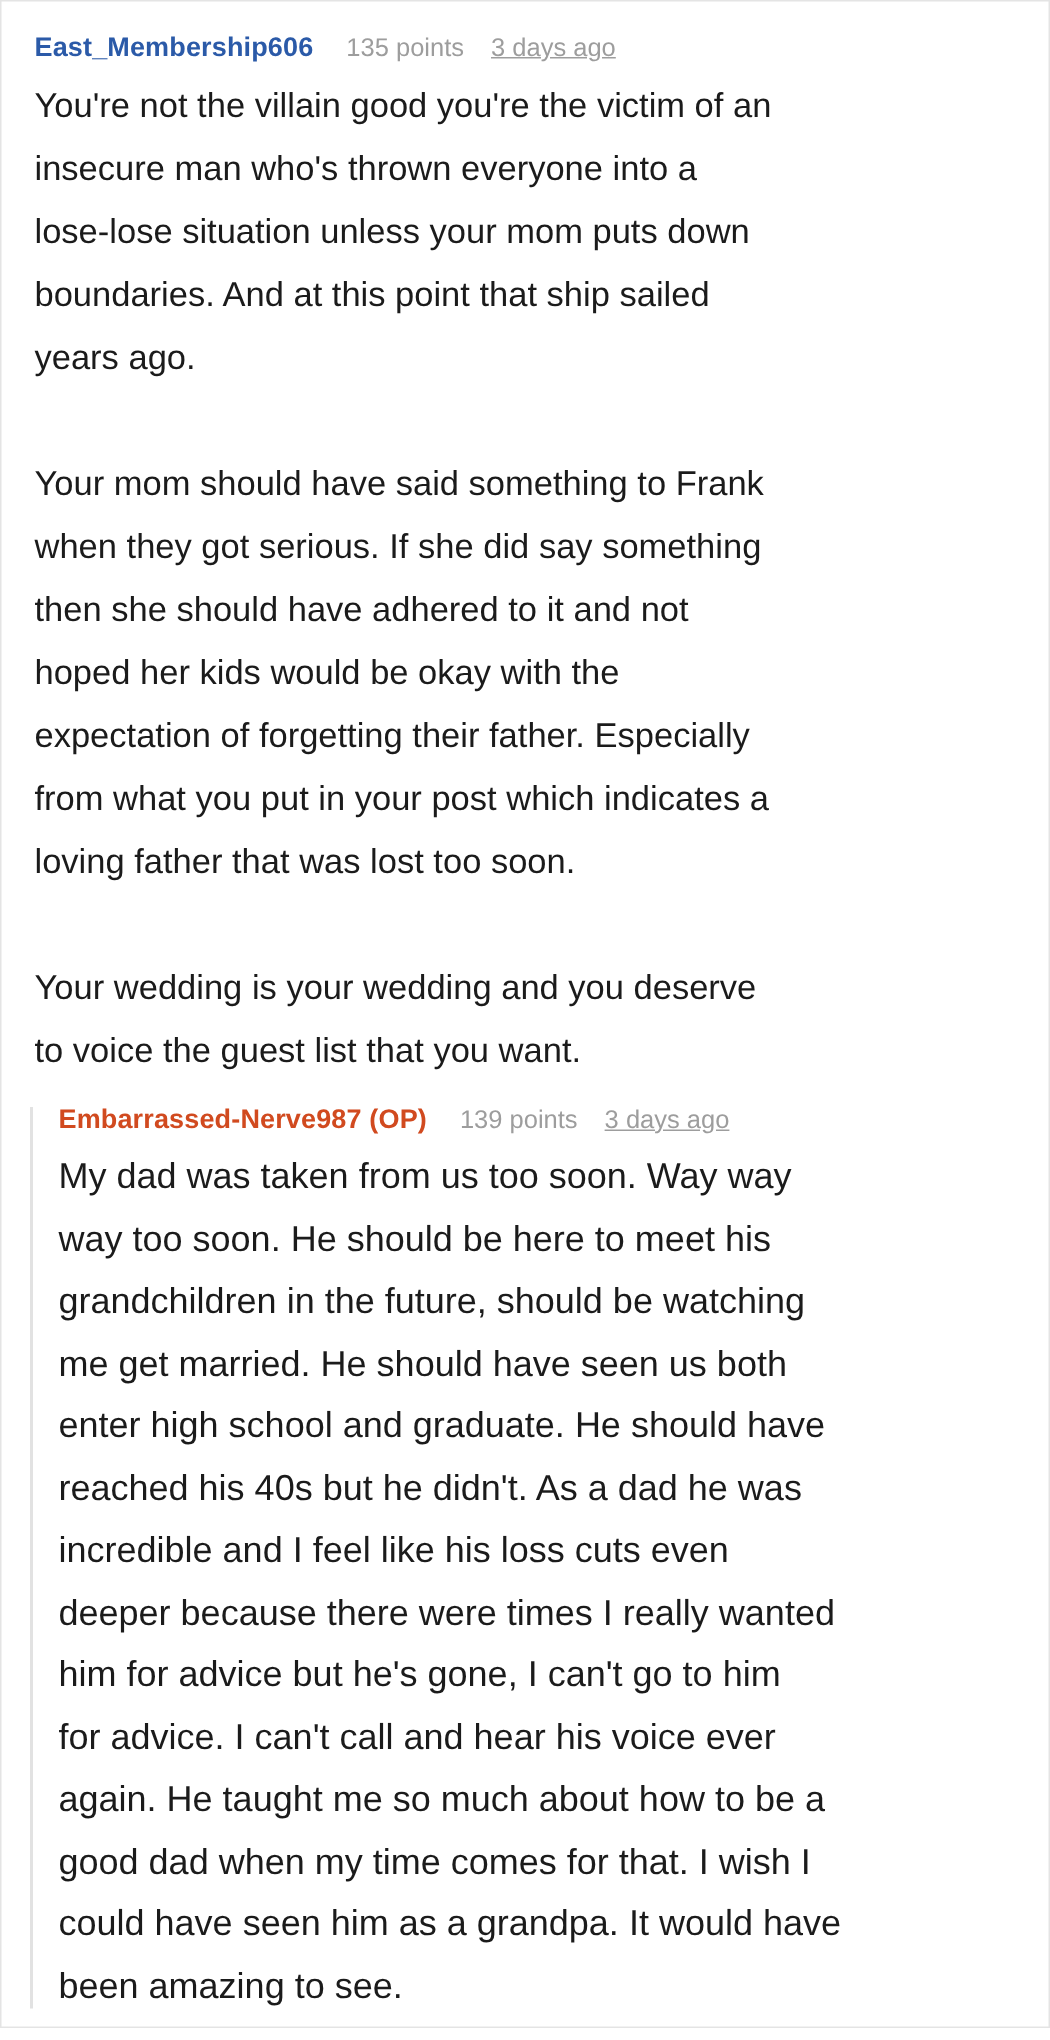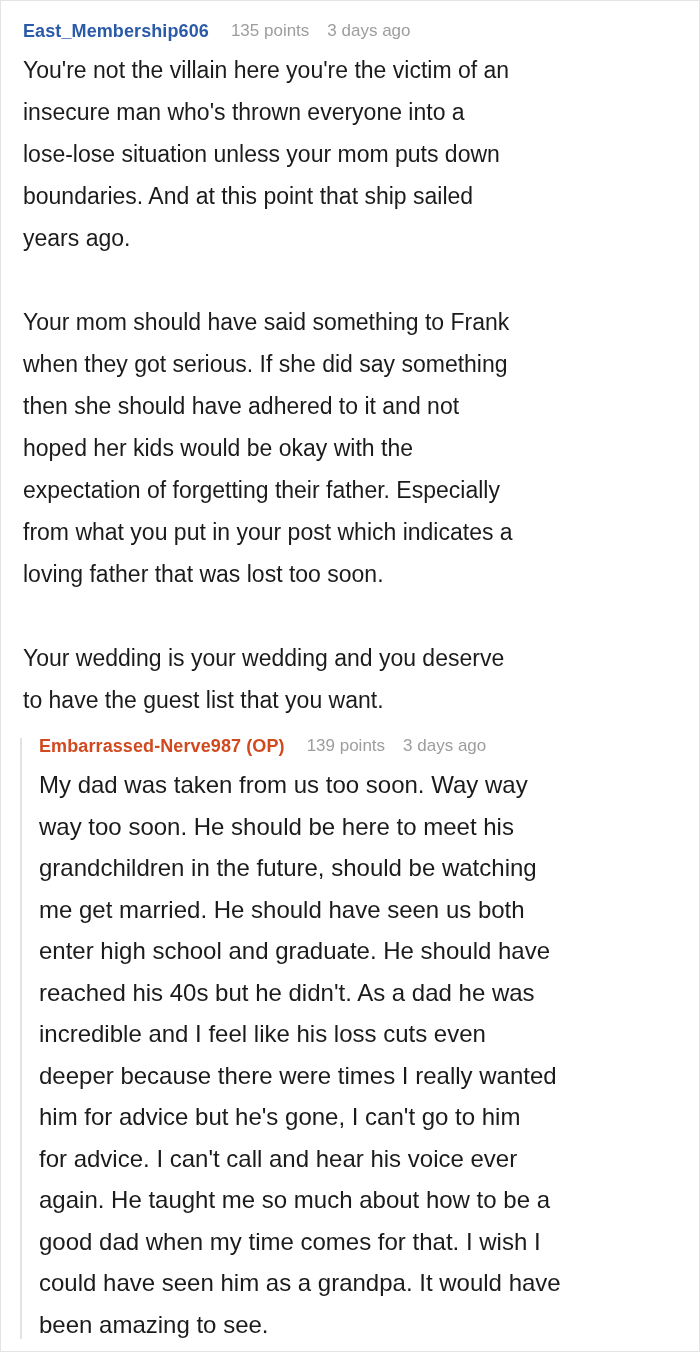--- a/index.html
+++ b/index.html
@@ -22,39 +22,39 @@
   .card{
     position:relative;
     width:700px;height:1352px;
     background:var(--card-bg);
     border:1px solid var(--card-border);
     padding:20px 22px 0 22px;
     overflow:hidden;
   }
   .comment-header{
     display:flex;
-    align-items:flex-start;
+    align-items:flex-end;
     gap:22px;
     margin:0 0 7px 0;
     white-space:nowrap;
   }
   .username{
     font-size:18px;
     font-weight:700;
     letter-spacing:.1px;
     text-decoration:none;
     cursor:pointer;
   }
   .username.blue{color:var(--username-blue);}
   .username.orange{color:var(--username-op-orange);}
   .meta{
     font-size:17px;
     color:var(--meta-gray);
   }
-  .meta.age{margin-left:-4px;}
+  .meta.age{margin-left:-4px;text-decoration:underline;}
   .comment-body p{
     margin:0 0 42px 0;
     font-size:23px;
     line-height:42px;
     white-space:pre-line;
     color:var(--body-text);
   }
   .comment-body p:last-child{margin-bottom:0;}
   .reply{
     position:relative;
@@ -79,34 +79,34 @@
 
 <div class="card">
 
   <div>
     <div class="comment-header">
       <a class="username blue">East_Membership606</a>
       <span class="meta points">135 points</span>
       <span class="meta age">3 days ago</span>
     </div>
     <div class="comment-body">
-      <p>You're not the villain here you're the victim of an
+      <p>You're not the villain good you're the victim of an
 insecure man who's thrown everyone into a
 lose-lose situation unless your mom puts down
 boundaries. And at this point that ship sailed
 years ago.</p>
       <p>Your mom should have said something to Frank
 when they got serious. If she did say something
 then she should have adhered to it and not
 hoped her kids would be okay with the
 expectation of forgetting their father. Especially
 from what you put in your post which indicates a
 loving father that was lost too soon.</p>
       <p>Your wedding is your wedding and you deserve
-to have the guest list that you want.</p>
+to voice the guest list that you want.</p>
     </div>
   </div>
 
   <div class="reply">
     <div class="thread-line"></div>
     <div class="comment-header">
       <a class="username orange">Embarrassed-Nerve987 (OP)</a>
       <span class="meta points">139 points</span>
       <span class="meta age">3 days ago</span>
     </div>

